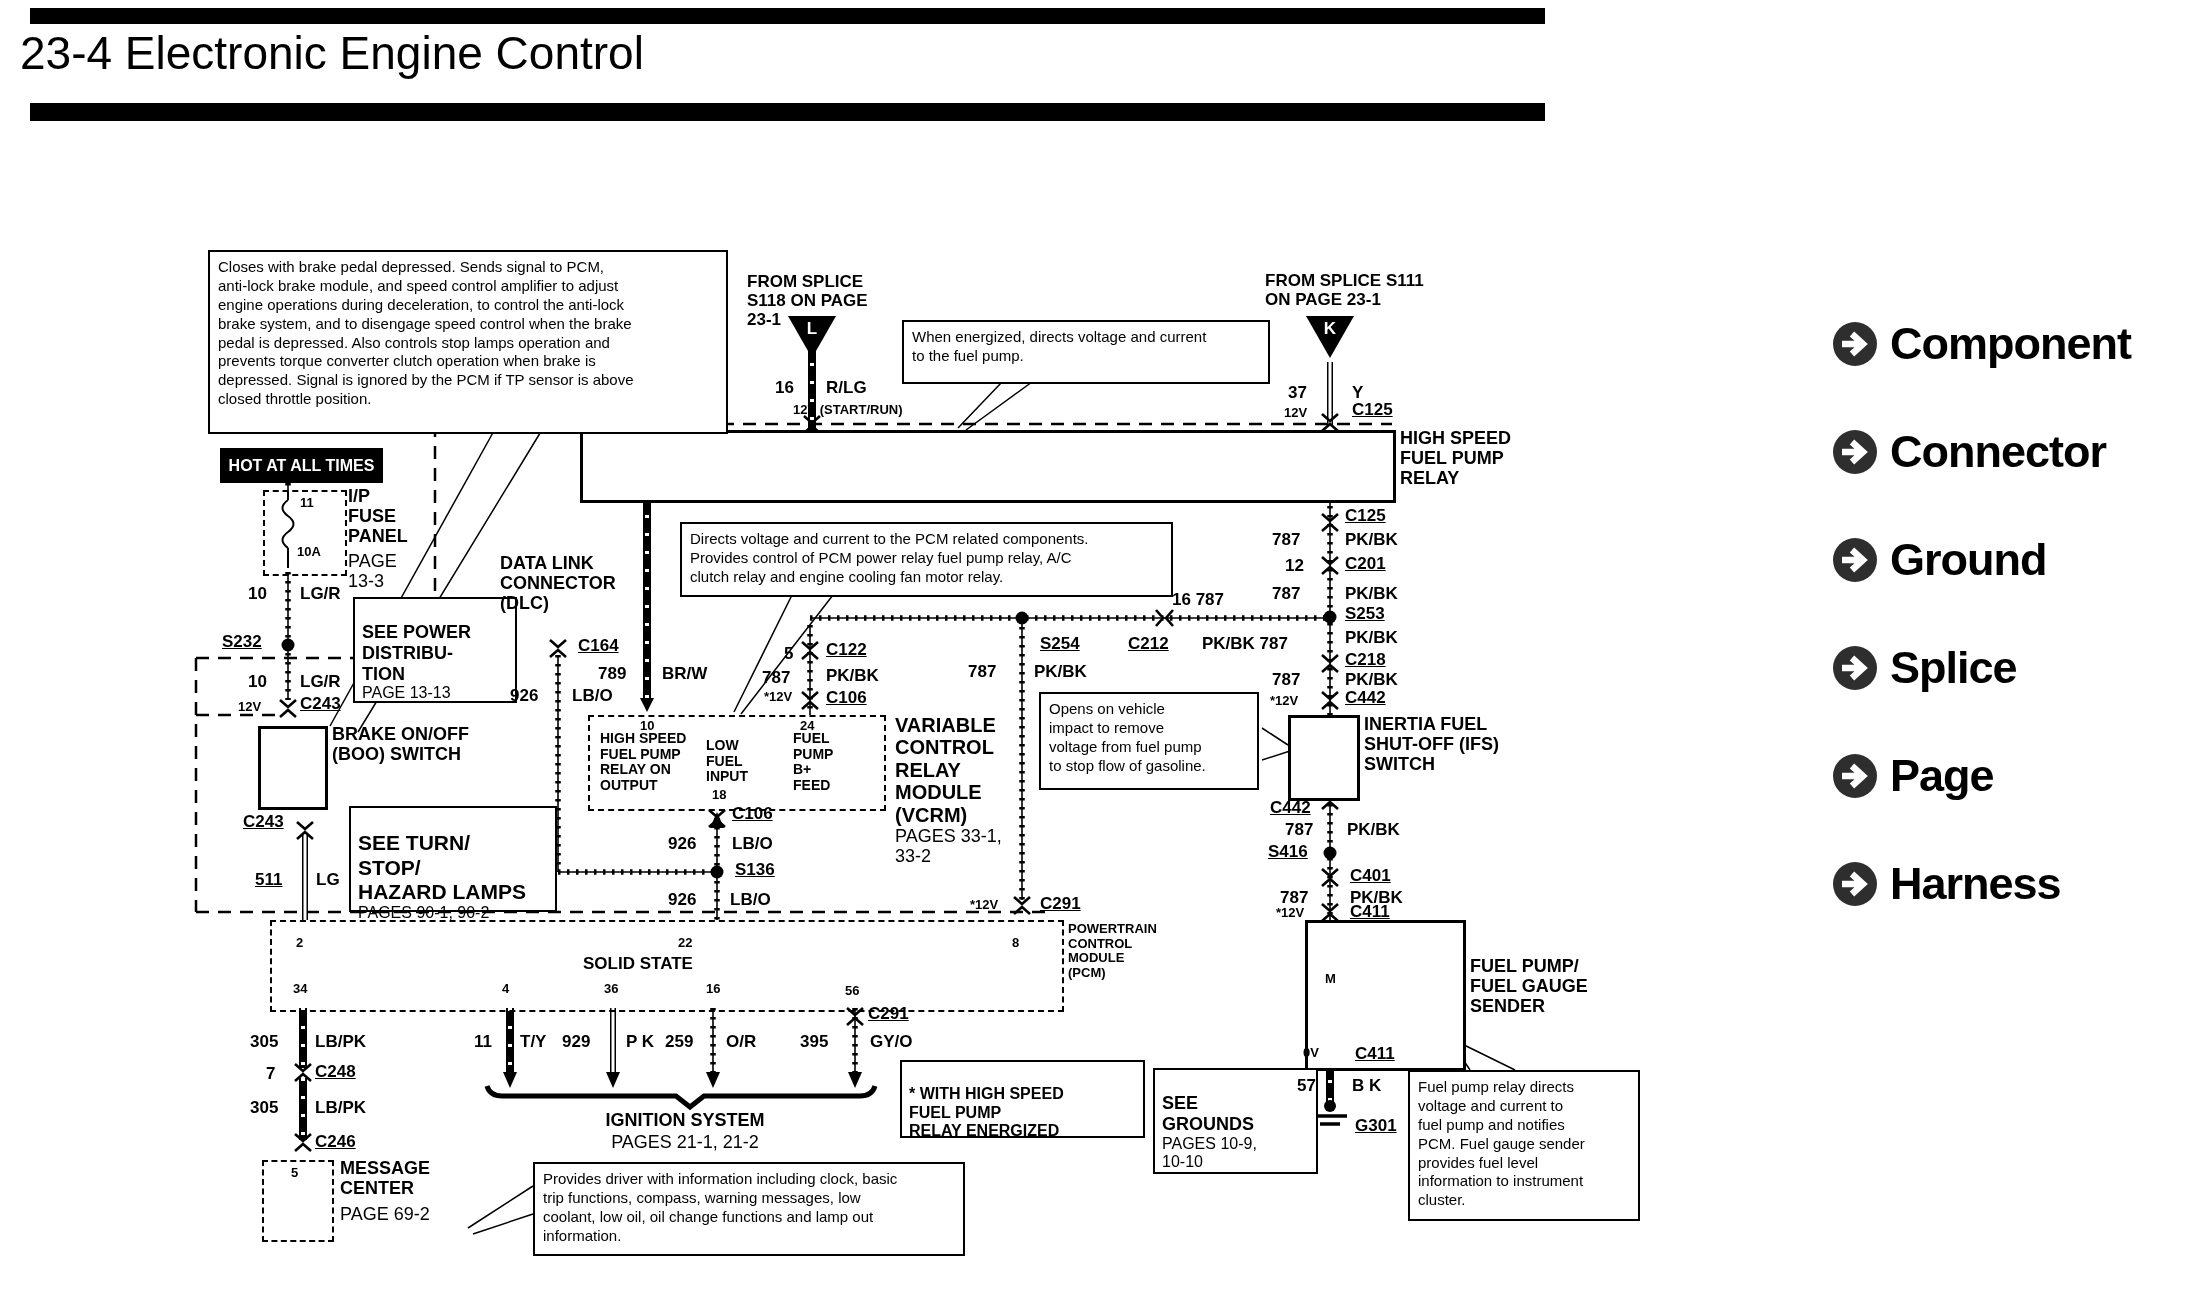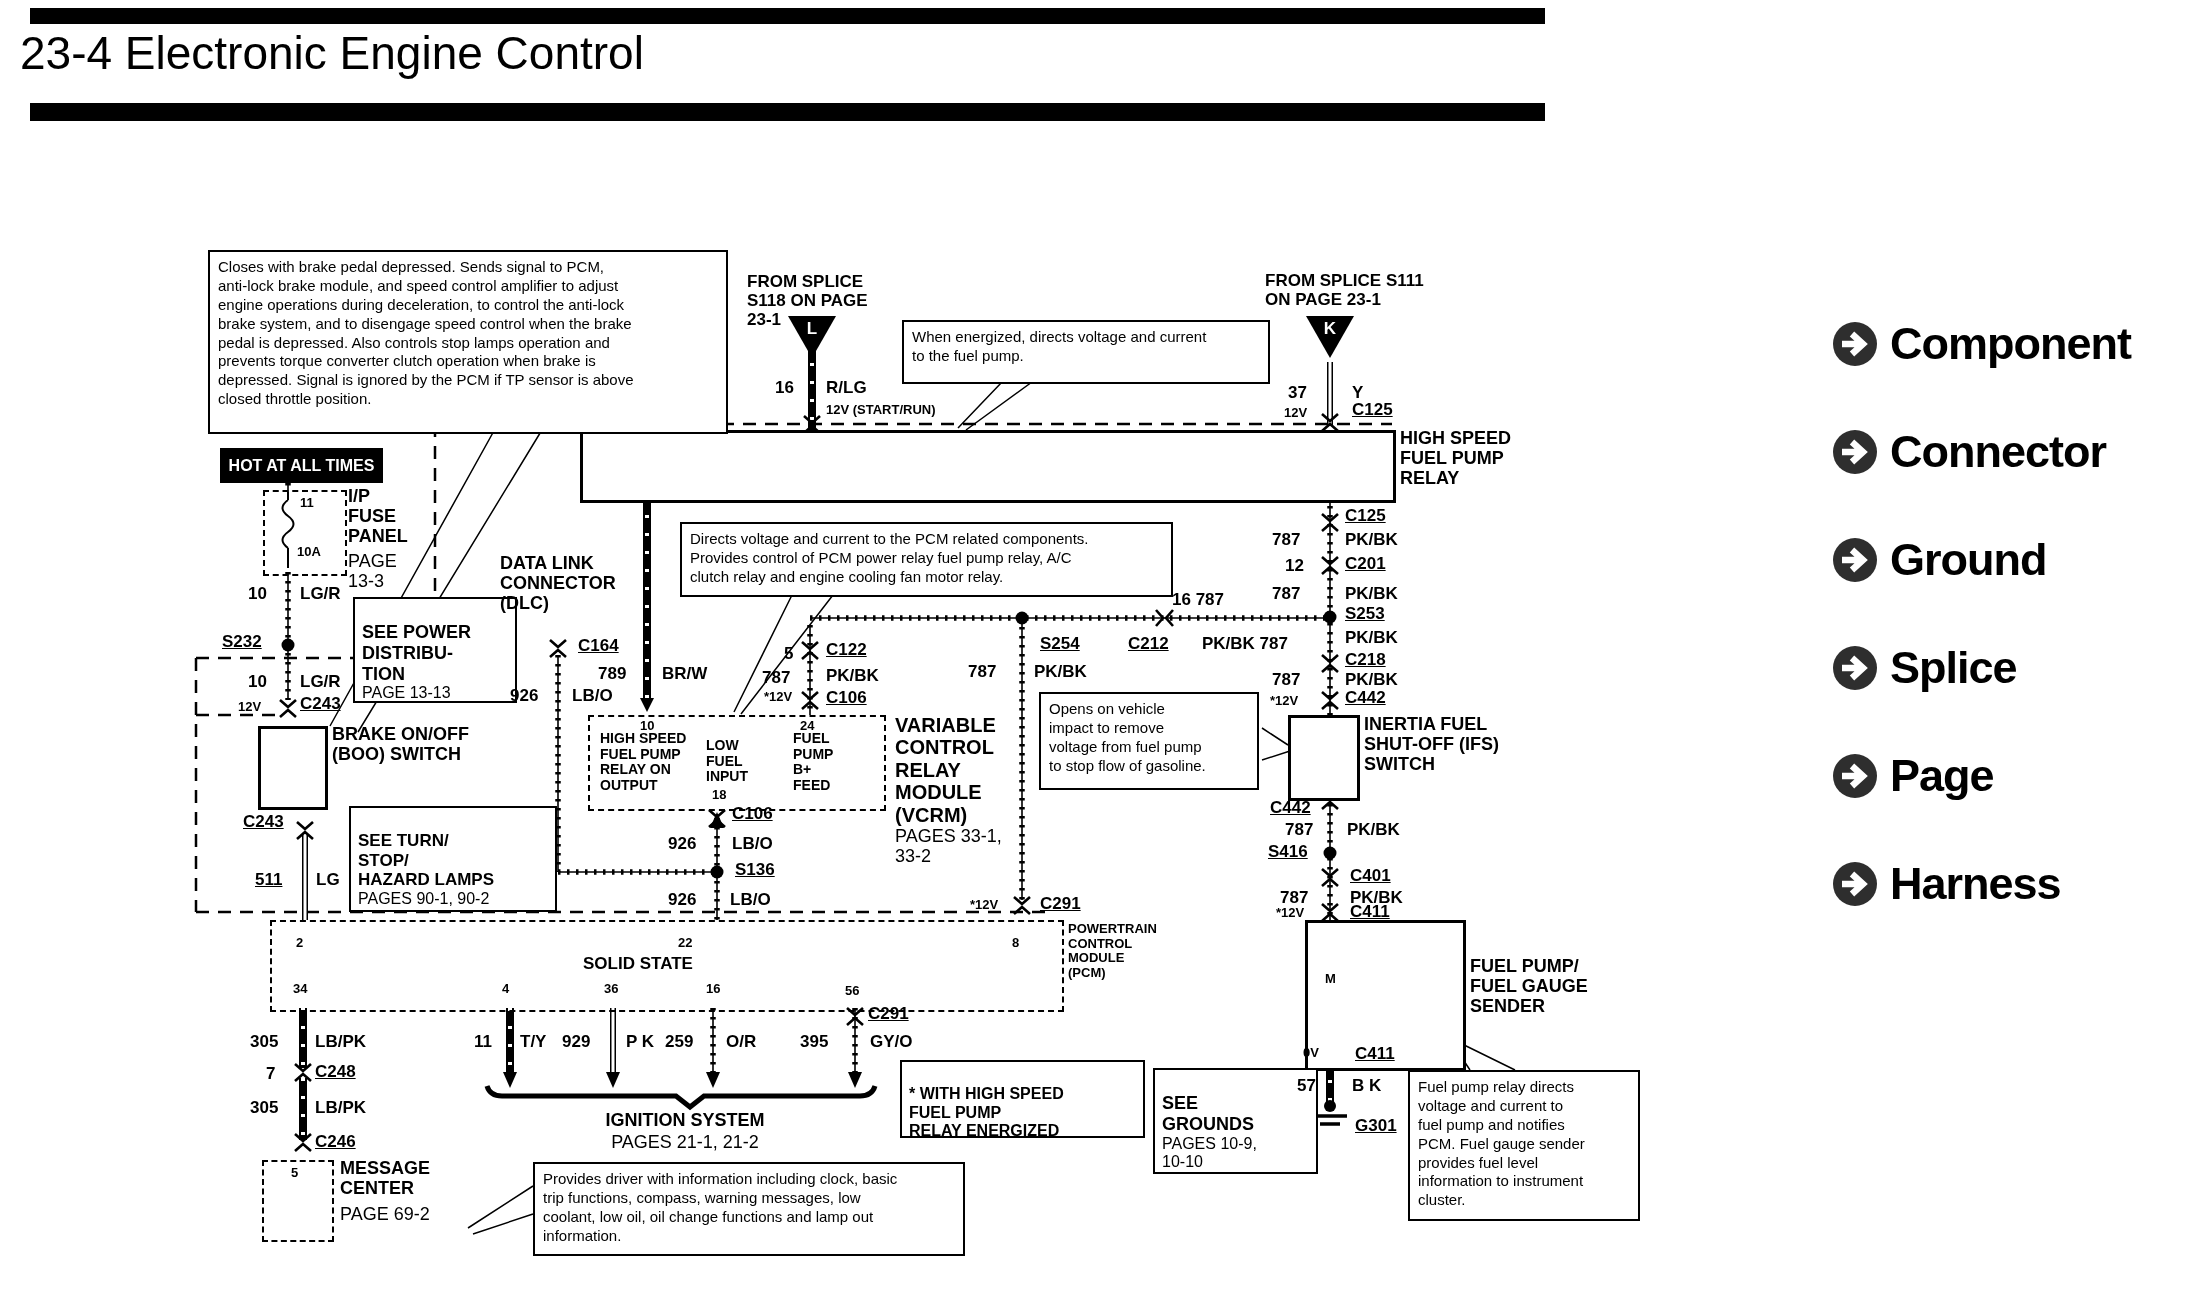--- a/index.html
+++ b/index.html
@@ -178,21 +178,21 @@
 coolant, low oil, oil change functions and lamp out
 information.</div>
 
   <div class="seebox" style="left:353px;top:597px;width:146px;height:92px;">
     <span class="b">SEE POWER
 DISTRIBU-
 TION</span>
     <span class="r">PAGE 13-13</span>
   </div>
   <div class="seebox" style="left:349px;top:806px;width:190px;height:92px;">
-    <span class="b" style="font-size:17px;">SEE  TURN/
+    <span class="b" style="font-size:21px;">SEE  TURN/
 STOP/
 HAZARD  LAMPS</span>
     <span class="r">PAGES 90-1, 90-2</span>
   </div>
   <div class="seebox" style="left:1153px;top:1068px;width:147px;height:92px;">
     <span class="b">SEE
 GROUNDS</span>
     <span class="r">PAGES 10-9,
 10-10</span>
   </div>
@@ -235,21 +235,21 @@
 CONNECTOR
 (DLC)</div>
   <div class="lbl und" style="left:578px;top:636px;">C164</div>
   <div class="lbl" style="left:510px;top:686px;">926</div>
   <div class="lbl" style="left:572px;top:686px;">LB/O</div>
   <div class="lbl" style="left:598px;top:664px;">789</div>
   <div class="lbl" style="left:662px;top:664px;">BR/W</div>
 
   <div class="lbl" style="left:775px;top:378px;">16</div>
   <div class="lbl" style="left:826px;top:378px;">R/LG</div>
-  <div class="lbl sm" style="left:826px;top:403px;">12V (START/RUN)</div>
+  <div class="lbl sm" style="left:793px;top:403px;">12V (START/RUN)</div>
   <div class="lbl" style="left:1288px;top:383px;">37</div>
   <div class="lbl" style="left:1352px;top:383px;">Y</div>
   <div class="lbl sm" style="left:1284px;top:406px;">12V</div>
   <div class="lbl und" style="left:1352px;top:400px;">C125</div>
   <div class="lbl md" style="left:1400px;top:428px;">HIGH  SPEED
 FUEL  PUMP
 RELAY</div>
 
   <div class="lbl und" style="left:1345px;top:506px;">C125</div>
   <div class="lbl" style="left:1272px;top:530px;">787</div>

